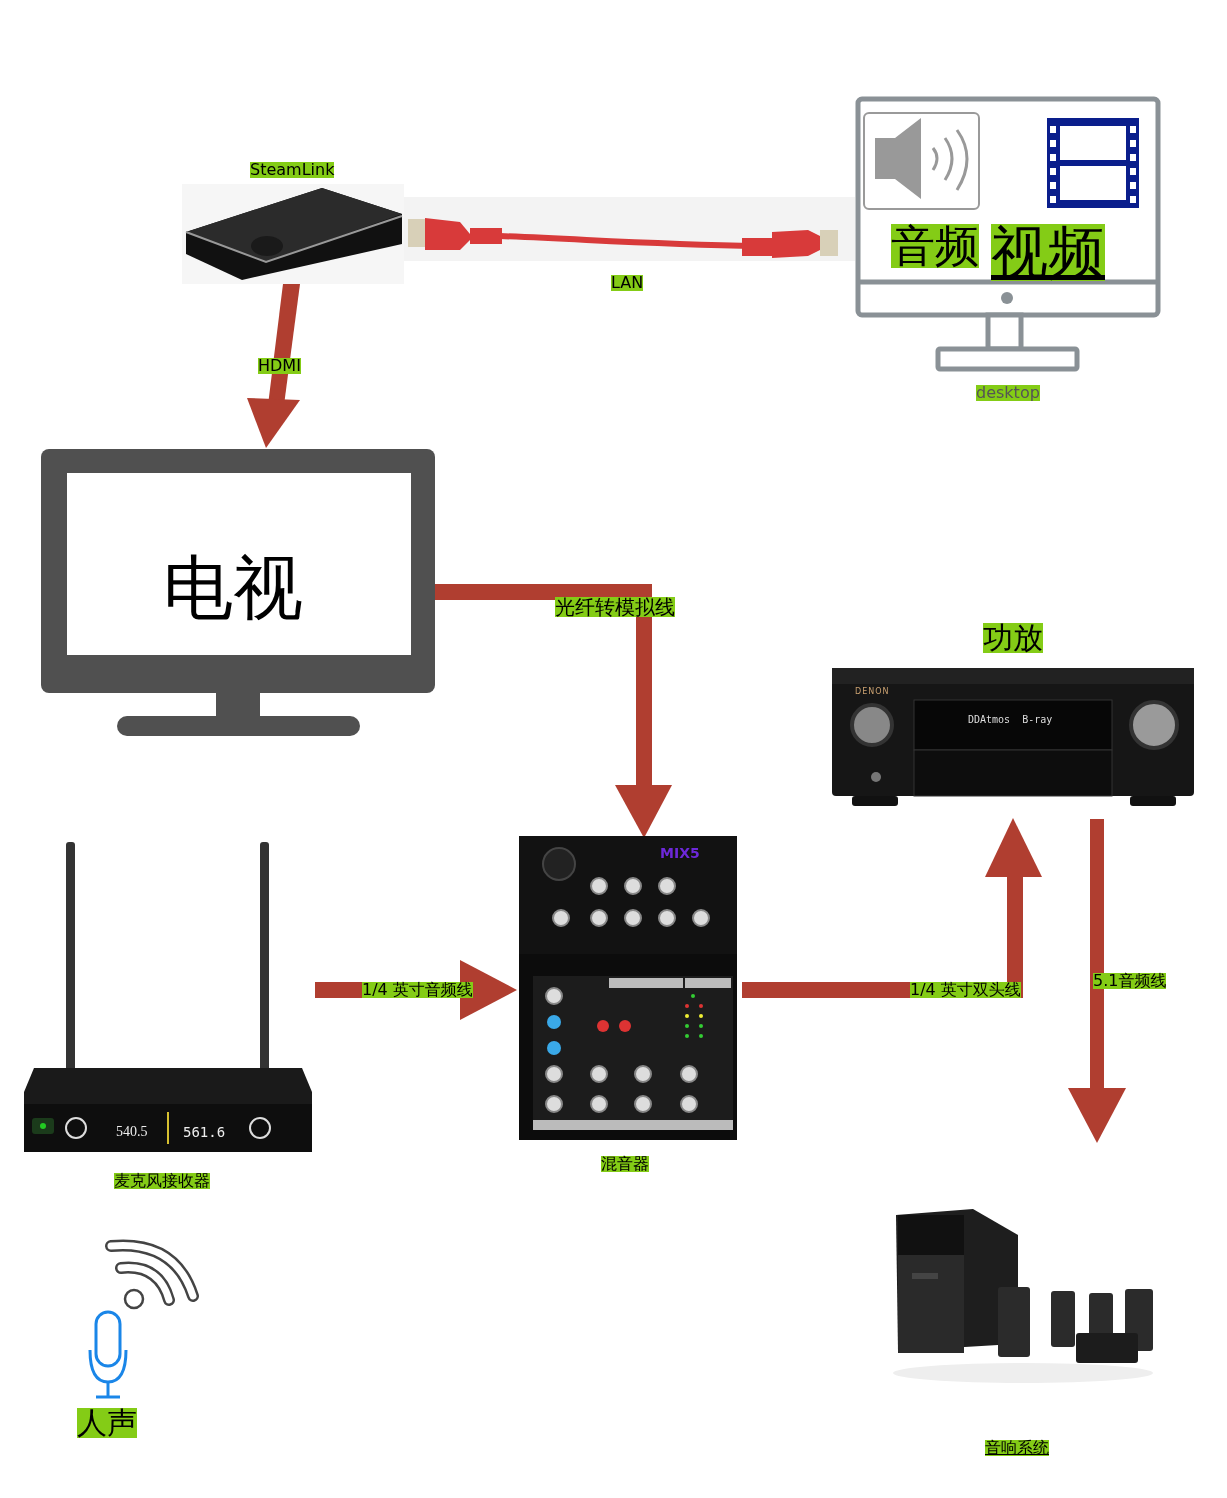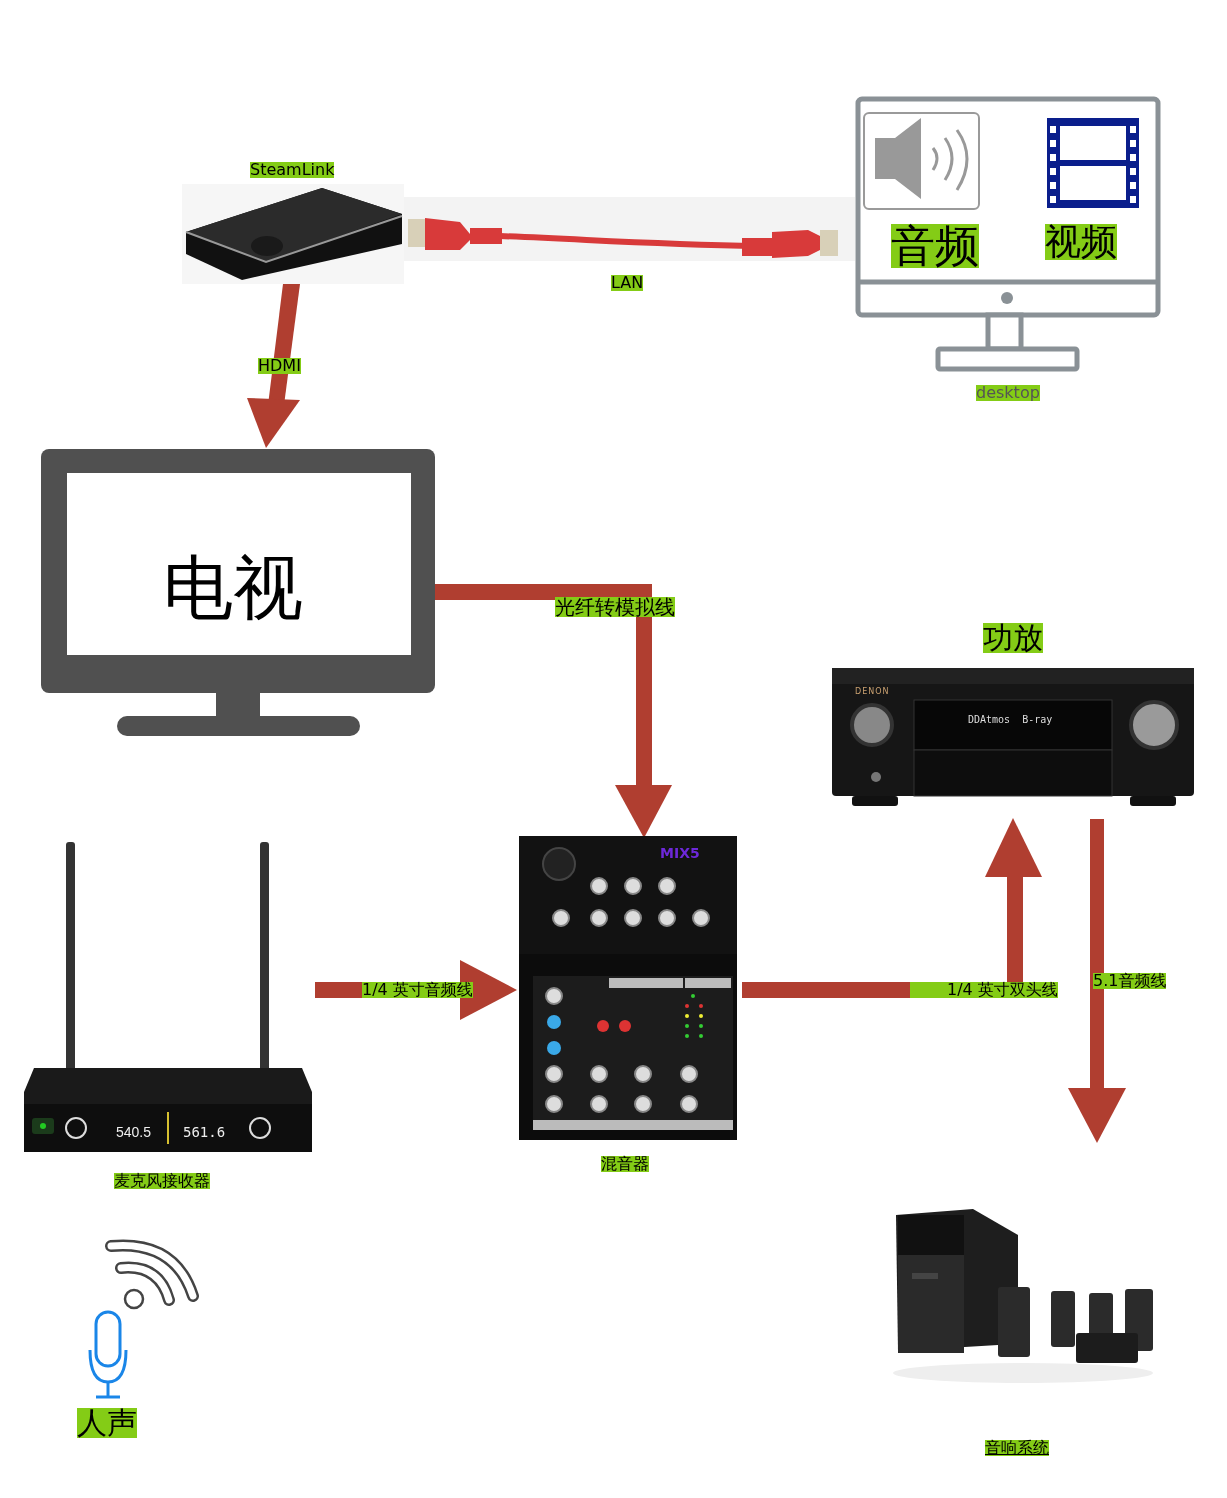--- a/index.html
+++ b/index.html
@@ -96,21 +96,21 @@
       <rect x="275" y="30" width="6" height="7"></rect>
         <rect x="275" y="44" width="6" height="7"></rect>
         <rect x="275" y="58" width="6" height="7"></rect>
         <rect x="275" y="72" width="6" height="7"></rect>
         <rect x="275" y="86" width="6" height="7"></rect>
         <rect x="275" y="100" width="6" height="7"></rect>
     </g>
   </g>
 </svg>
 <div class="lbl" style="left:877px;top:224px;font-size:44px;margin-left:14px;">音频</div>
-<div class="lbl" style="left:1045px;top:224px;font-size:36px;">视频</div>
+<div class="lbl" style="left:991px;top:224px;font-size:57px;text-decoration:underline;">视频</div>
 <div class="lbl small gray" style="left:976px;top:385px;color:#555;">desktop</div>
 
 <svg width="400" height="290" style="left:41px;top:449px;">
   <rect x="0" y="0" width="394" height="244" rx="8" fill="#505050"></rect>
   <rect x="26" y="24" width="344" height="182" fill="#fff"></rect>
   <rect x="175" y="244" width="44" height="26" fill="#505050"></rect>
   <rect x="76" y="267" width="243" height="20" rx="10" fill="#505050"></rect>
 </svg>
 <div class="abs" style="left:163px;top:553px;font-size:70px;line-height:1;">电视</div>
 
@@ -170,35 +170,35 @@
     <circle cx="182" cy="190" r="2" fill="#3c3"></circle>
   <circle cx="168" cy="200" r="2" fill="#3c3"></circle>
     <circle cx="182" cy="200" r="2" fill="#3c3"></circle>
   <rect x="14" y="284" width="200" height="10" fill="#bbb"></rect>
 </svg>
 <div class="abs" style="left:660px;top:845px;font-size:14px;font-weight:bold;color:#6d28d9;">MIX5</div>
 
 <div class="lbl small" style="left:601px;top:1156px;">混音器</div>
 
 <div class="lbl small" style="left:362px;top:982px;">1/4 英寸音频线</div>
-<div class="lbl small" style="left:910px;top:982px;padding-left:37px;">1/4 英寸双头线</div>
+<div class="lbl small" style="left:910px;top:982px;">1/4 英寸双头线</div>
 <div class="lbl small" style="left:1061px;top:973px;margin-left:32px;">5.1音频线</div>
 
 <svg width="296" height="314" style="left:22px;top:842px;">
   <rect x="44" y="0" width="9" height="240" rx="3" fill="#333"></rect>
   <rect x="238" y="0" width="9" height="240" rx="3" fill="#333"></rect>
   <polygon points="12,226 280,226 290,250 290,310 2,310 2,250" fill="#1a1a1a"></polygon>
   <rect x="2" y="262" width="288" height="48" fill="#0e0e0e"></rect>
   <rect x="10" y="276" width="22" height="16" rx="3" fill="#1b3b1b"></rect>
   <circle cx="21" cy="284" r="3" fill="#2c2"></circle>
   <circle cx="54" cy="286" r="10" fill="none" stroke="#ddd" stroke-width="2"></circle>
   <circle cx="238" cy="286" r="10" fill="none" stroke="#ddd" stroke-width="2"></circle>
   <line x1="146" y1="270" x2="146" y2="302" stroke="#d6c030" stroke-width="2"></line>
 </svg>
-<div class="abs" style="left:116px;top:1124px;font-size:14px;color:#eee;font-family:Liberation Sans, sans-serif;">540.5</div>
+<div class="abs" style="left:116px;top:1124px;font-size:14px;color:#eee;font-family:Liberation Serif, serif;">540.5</div>
 <div class="abs" style="left:183px;top:1124px;font-size:14px;color:#eee;font-family:'DejaVu Sans Mono',monospace;text-align:center;">561.6</div>
 <div class="lbl small" style="left:114px;top:1173px;">麦克风接收器</div>
 
 <svg width="100" height="80" style="left:105px;top:1238px;">
   <path d="M 6 8 Q 70 2 88 58" stroke="#444" stroke-width="12" fill="none" stroke-linecap="round"></path>
   <path d="M 6 8 Q 70 2 88 58" stroke="#fff" stroke-width="7" fill="none" stroke-linecap="round"></path>
   <path d="M 16 30 Q 54 26 64 62" stroke="#444" stroke-width="12" fill="none" stroke-linecap="round"></path>
   <path d="M 16 30 Q 54 26 64 62" stroke="#fff" stroke-width="7" fill="none" stroke-linecap="round"></path>
   <circle cx="29" cy="61" r="9" fill="#fff" stroke="#444" stroke-width="2.5"></circle>
 </svg>

